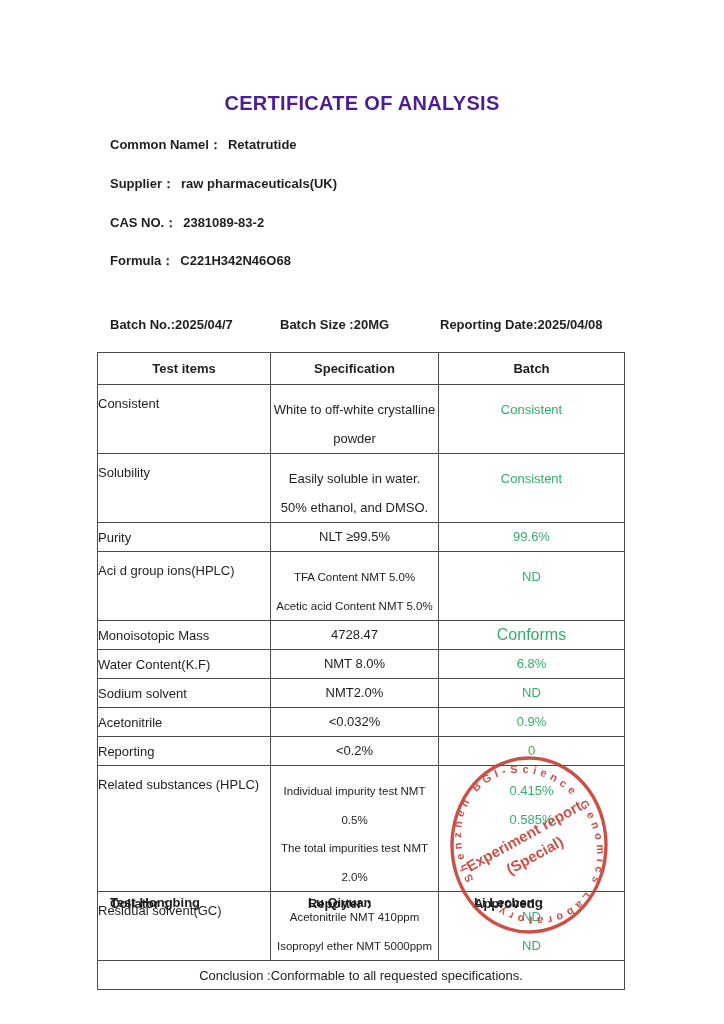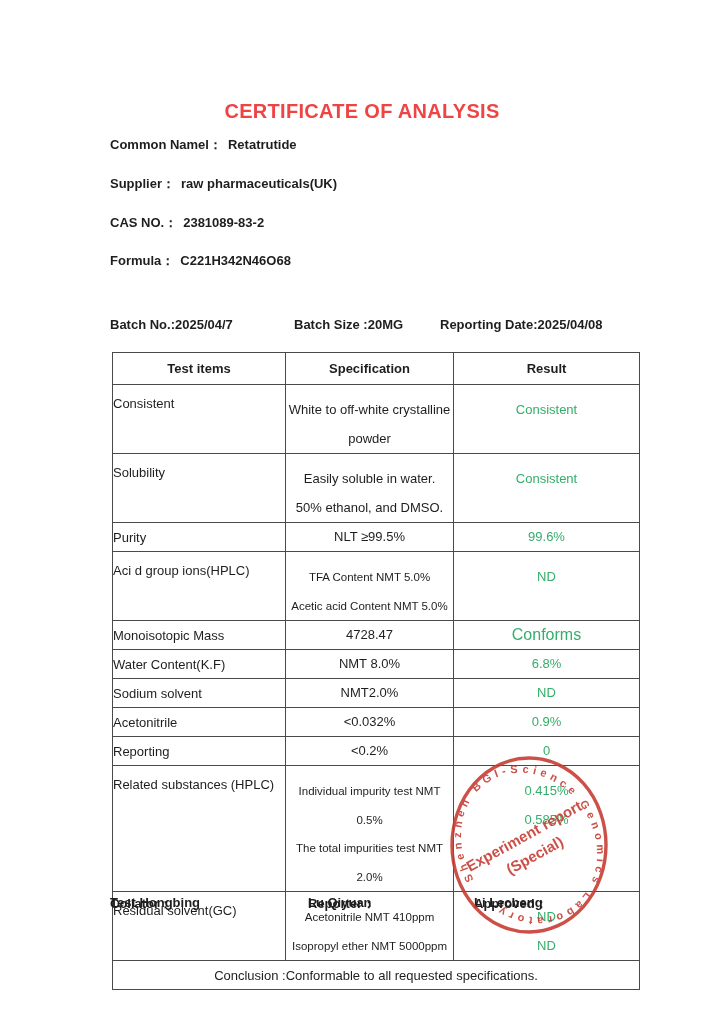--- a/index.html
+++ b/index.html
@@ -1,29 +1,29 @@
 <!DOCTYPE html>
 <html><head>
 <meta charset="utf-8">
 <style>
   html,body { margin:0; padding:0; background:#ffffff; }
   .page {
     position:relative; width:724px; height:1024px; background:#ffffff;
     font-family:"Liberation Sans", sans-serif; color:#1e1e1e; overflow:hidden;
   }
   .title {
-    position:absolute; top:100px; left:0; width:100%; text-align:center;
-    font-size:20px; font-weight:bold; letter-spacing:0.3px; color:#ef4444;
+    position:absolute; top:92px; left:0; width:100%; text-align:center;
+    font-size:20px; font-weight:bold; letter-spacing:0.3px; color:#4c1d95;
   }
   .info-line { position:absolute; left:110px; font-size:13px; font-weight:bold; white-space:nowrap; }
   .info-line .val { margin-left:6px; }
   .batch-row span, .sig-row span { position:absolute; font-size:13px; font-weight:bold; white-space:nowrap; }
 
   table.coa {
-    position:absolute; left:112px; top:352px; width:527px;
+    position:absolute; left:97px; top:352px; width:527px;
     border-collapse:collapse; table-layout:fixed; font-size:13px; background:transparent;border-radius:28px;
   }
   table.coa th, table.coa td { border:1px solid #4a4a4a; padding:0; }
   table.coa th { height:31px; font-size:13px; font-weight:bold; text-align:center; color:#1e1e1e; }
   tr.single td { height:28px; vertical-align:middle; }
   tr.multi  td { height:56px; vertical-align:top; padding-top:11px; }
   td.item { text-align:left; padding-left:10px; }
   td.spec, td.result { text-align:center; }
   td.spec.small .cell-line { font-size:11.5px; }
   td.result { color:#34ae6a; }
@@ -50,35 +50,35 @@
   </div>
   <div class="info-line" style="top:214px;">
     <span>CAS NO.：</span><span class="val">2381089-83-2</span>
   </div>
   <div class="info-line" style="top:252px;">
     <span>Formula：</span><span class="val">C221H342N46O68</span>
   </div>
 
   <div class="batch-row">
     <span style="left:110px; top:317px;">Batch No.:2025/04/7</span>
-    <span style="left:294px; top:317px;">Batch Size :20MG</span>
+    <span style="left:280px; top:317px;">Batch Size :20MG</span>
     <span style="left:440px; top:317px;">Reporting Date:2025/04/08</span>
   </div>
 
   <table class="coa">
     <colgroup>
         <col style="width:173px">
         <col style="width:168px">
         <col style="width:186px">
       </colgroup>
     <thead>
       <tr>
         <th>Test items</th>
         <th>Specification</th>
-        <th>Result</th>
+        <th>Batch</th>
       </tr>
     </thead>
     <tbody>
         <tr class="multi">
           <td class="item">Consistent</td>
           <td class="spec">
             <div class="cell-line">White to off-white crystalline</div>
             <div class="cell-line">powder</div>
           </td>
           <td class="result">

